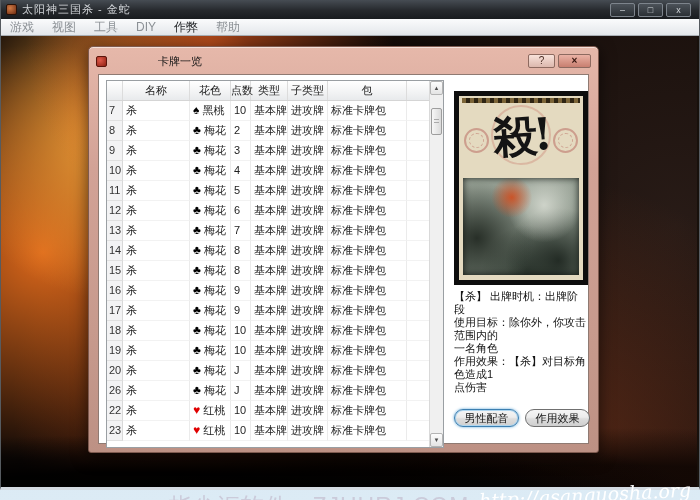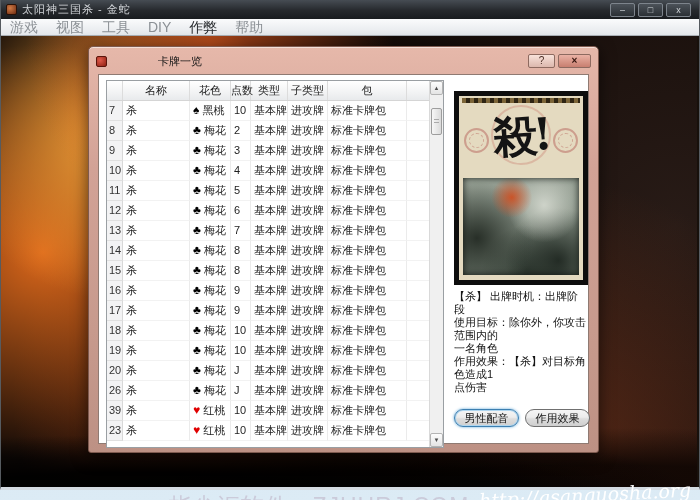--- a/index.html
+++ b/index.html
@@ -12,21 +12,21 @@
 
   .titlebar { height:19px; background:linear-gradient(#464c53,#26292d 55%,#191c1f); display:flex; align-items:center; }
   .app-icon { width:11px; height:11px; margin:0 5px 0 5px; border-radius:2px;
     background:radial-gradient(circle at 35% 35%, #d07a45, #6e2c12); border:1px solid #2a1208; }
   .title-text { color:#d2d5d9; font-size:11px; letter-spacing:1px; }
   .win-buttons { margin-left:auto; display:flex; gap:3px; padding-right:8px; }
   .win-btn { width:25px; height:14px; border:1px solid #7d848c; border-radius:2px;
     background:linear-gradient(#4c5259,#2b3035); color:#d4d8dc; font-size:9px; line-height:12px; text-align:center; }
 
   .menubar { height:17px; background:linear-gradient(#fafbfc,#e4e7eb); border-bottom:1px solid #a9afb5;
-    display:flex; align-items:flex-start; font-size:14px; color:#8b9095; }
+    display:flex; align-items:center; font-size:12px; color:#8b9095; }
   .menu-item { padding:0 9px; }
   .menu-item.enabled { color:#26292c; }
 
   .app-content { position:absolute; left:0; top:36px; width:696px; height:451px;
     background:
       radial-gradient(circle at 30% 2%,  rgba(215,85,30,.75), rgba(215,85,30,0) 28%),
       radial-gradient(circle at 16% 22%, rgba(255,170,60,.95), rgba(255,150,45,0) 24%),
       radial-gradient(circle at 6% 48%,  rgba(255,120,30,.85), rgba(235,95,25,0) 30%),
       radial-gradient(circle at 38% 80%, rgba(165,62,22,.7),  rgba(130,45,15,0) 45%),
       radial-gradient(circle at 78% 96%, rgba(125,55,28,.65), rgba(85,35,18,0) 42%),
@@ -357,21 +357,21 @@
               <span class="suit-ic black">♣</span>
               <span>梅花</span>
             </div>
             <div class="c w-pts">J</div>
             <div class="c w-type">基本牌</div>
             <div class="c w-subtype">进攻牌</div>
             <div class="c w-pack">标准卡牌包</div>
             <div class="c w-fill"></div>
           </div>
           <div class="trow">
-            <div class="c w-num">39</div>
+            <div class="c w-num">22</div>
             <div class="c w-name">杀</div>
             <div class="c w-suit suitcell">
               <span class="suit-ic red">♥</span>
               <span>红桃</span>
             </div>
             <div class="c w-pts">10</div>
             <div class="c w-type">基本牌</div>
             <div class="c w-subtype">进攻牌</div>
             <div class="c w-pack">标准卡牌包</div>
             <div class="c w-fill"></div>

